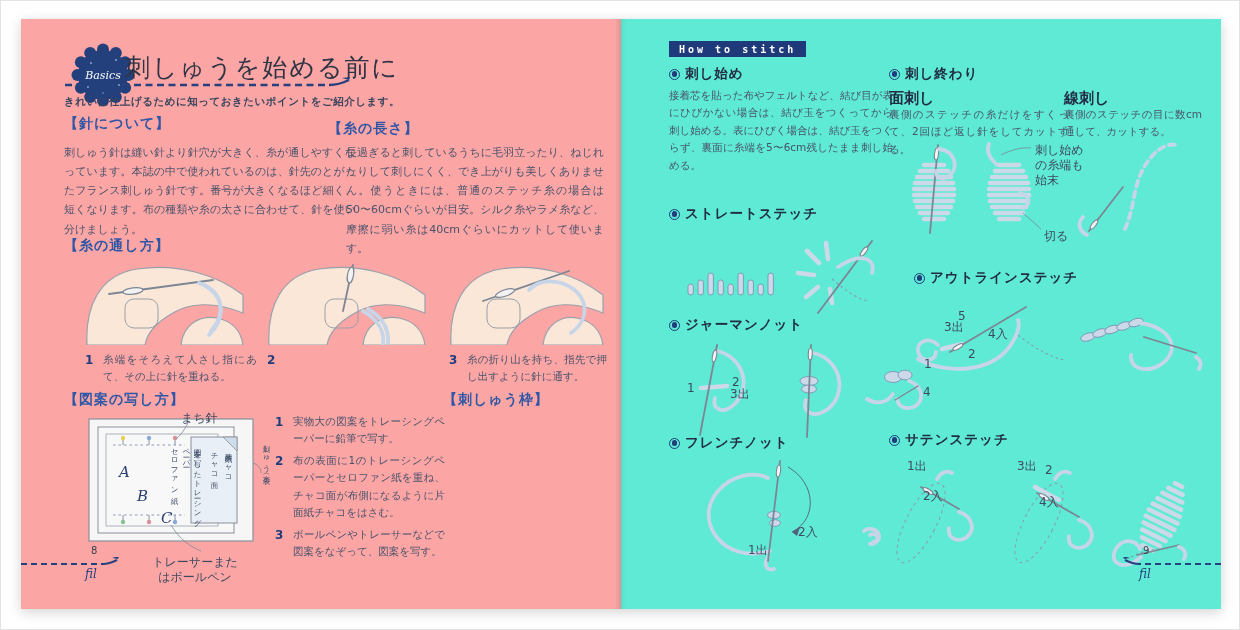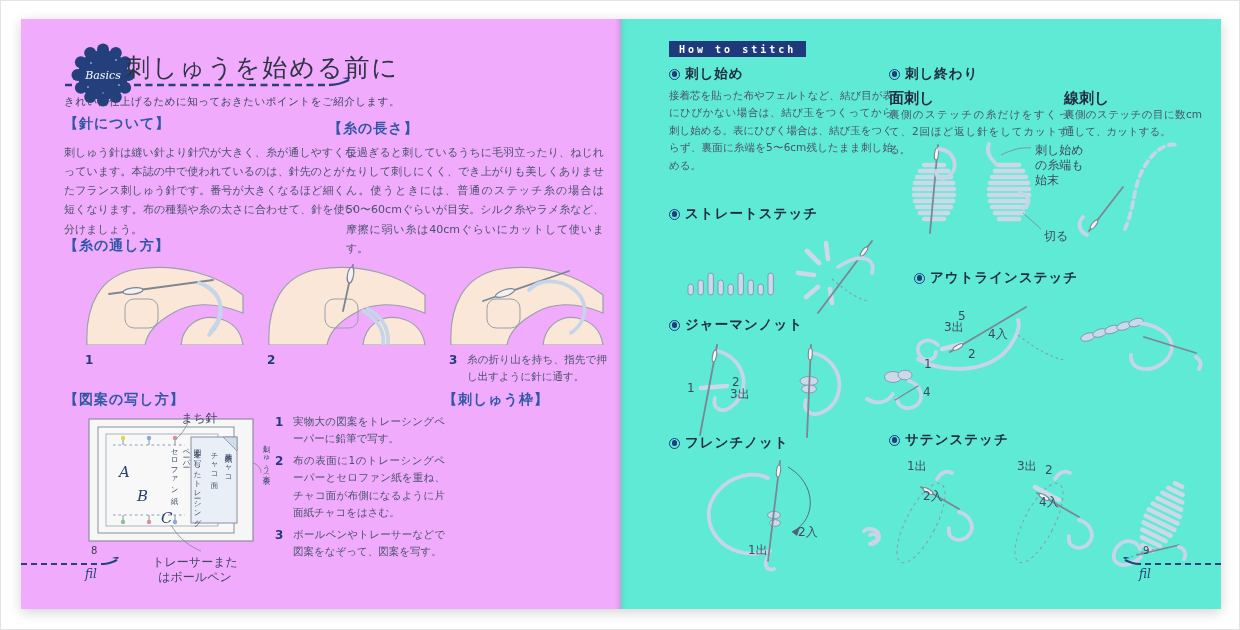--- a/index.html
+++ b/index.html
@@ -1,29 +1,29 @@
 <!DOCTYPE html>
 <html><head>
 <meta charset="utf-8">
 <style>
   html,body{margin:0;padding:0;background:#ffffff;}
   *{box-sizing:border-box;}
   .canvas{position:relative;width:1240px;height:630px;background:#ffffff;border:1px solid #e3e3e3;overflow:hidden;
           font-family:"DejaVu Sans","Liberation Sans",sans-serif;color:#444f63;}
   .spread{position:absolute;left:20px;top:18px;width:1200px;height:590px;box-shadow:0 3px 12px rgba(0,0,0,0.18);}
   .page{position:absolute;top:0;width:600px;height:590px;}
-  .page.left{left:0;background:#f0abfc;}
+  .page.left{left:0;background:#fca5a5;}
   .page.right{left:600px;background:#5eead4;}
   .seam{position:absolute;left:594px;top:0;width:12px;height:590px;
         background:linear-gradient(to right,rgba(0,0,0,0) 0%,rgba(0,0,0,0.10) 46%,rgba(0,0,0,0.04) 58%,rgba(0,0,0,0) 100%);}
   .abs{position:absolute;}
 
   
   .title{font-family:"DejaVu Serif","Liberation Serif",serif;font-size:25px;letter-spacing:2px;color:#2e3444;font-weight:500;}
-  .intro{font-size:10.5px;font-weight:400;color:#39455e;letter-spacing:0.5px;}
+  .intro{font-size:10.5px;font-weight:700;color:#39455e;letter-spacing:0.5px;}
   .bkt-head{font-size:14px;font-weight:700;color:#2f57a6;letter-spacing:1px;}
   .body-txt{font-size:11px;line-height:1.74;text-align:justify;color:#49536b;}
   .body-sm{font-size:10.5px;line-height:1.66;text-align:justify;color:#49536b;}
   .sec-head{font-size:13.5px;font-weight:700;color:#222c44;letter-spacing:1px;display:flex;align-items:center;gap:5px;}
   .bullet{width:11px;height:11px;border-radius:50%;border:1.5px solid #1f3c7c;position:relative;flex:0 0 auto;}
   .bullet i{position:absolute;left:50%;top:50%;width:5.5px;height:5.5px;margin:-2.75px 0 0 -2.75px;border-radius:50%;background:#1f3c7c;}
   .sub-lbl{font-size:15px;font-weight:700;color:#222c44;}
   .step{display:flex;gap:6px;margin-bottom:4px;}
   .step b{font-size:12px;color:#1f3c7c;flex:0 0 12px;line-height:1.55;}
   .step span{font-size:10.5px;line-height:1.66;text-align:justify;color:#49536b;}
@@ -132,20 +132,21 @@
         <rect x="38" y="38" width="33" height="29" rx="9" class="ot" stroke-width="1.2"></rect>
         <path class="sk" d="M94,84 C96,64 112,54 128,57 C143,60 152,70 154,84 Z"></path>
         <line x1="34" y1="40" x2="120" y2="10" class="nd"></line>
         <ellipse cx="56" cy="32" rx="10" ry="3.2" fill="#f2f2f3" stroke="#7d8694" stroke-width="1.2" transform="rotate(-19 56 32)"></ellipse>
         <path class="th" d="M122,72 C144,56 138,30 112,22 C98,18 86,22 80,29"></path>
       </svg>
     </div>
 
     <div class="abs step" style="left:64px;top:332px;width:172px;">
       <b>1</b>
+      <span>糸端をそろえて人さし指にあて、その上に針を重ねる。</span>
     </div>
     <div class="abs step" style="left:246px;top:332px;width:168px;">
       <b>2</b>
     </div>
     <div class="abs step" style="left:428px;top:332px;width:158px;">
       <b>3</b>
       <span>糸の折り山を持ち、指先で押し出すように針に通す。</span>
     </div>
 
     <div class="abs bkt-head" style="left:43px;top:372px;">【図案の写し方】</div>

